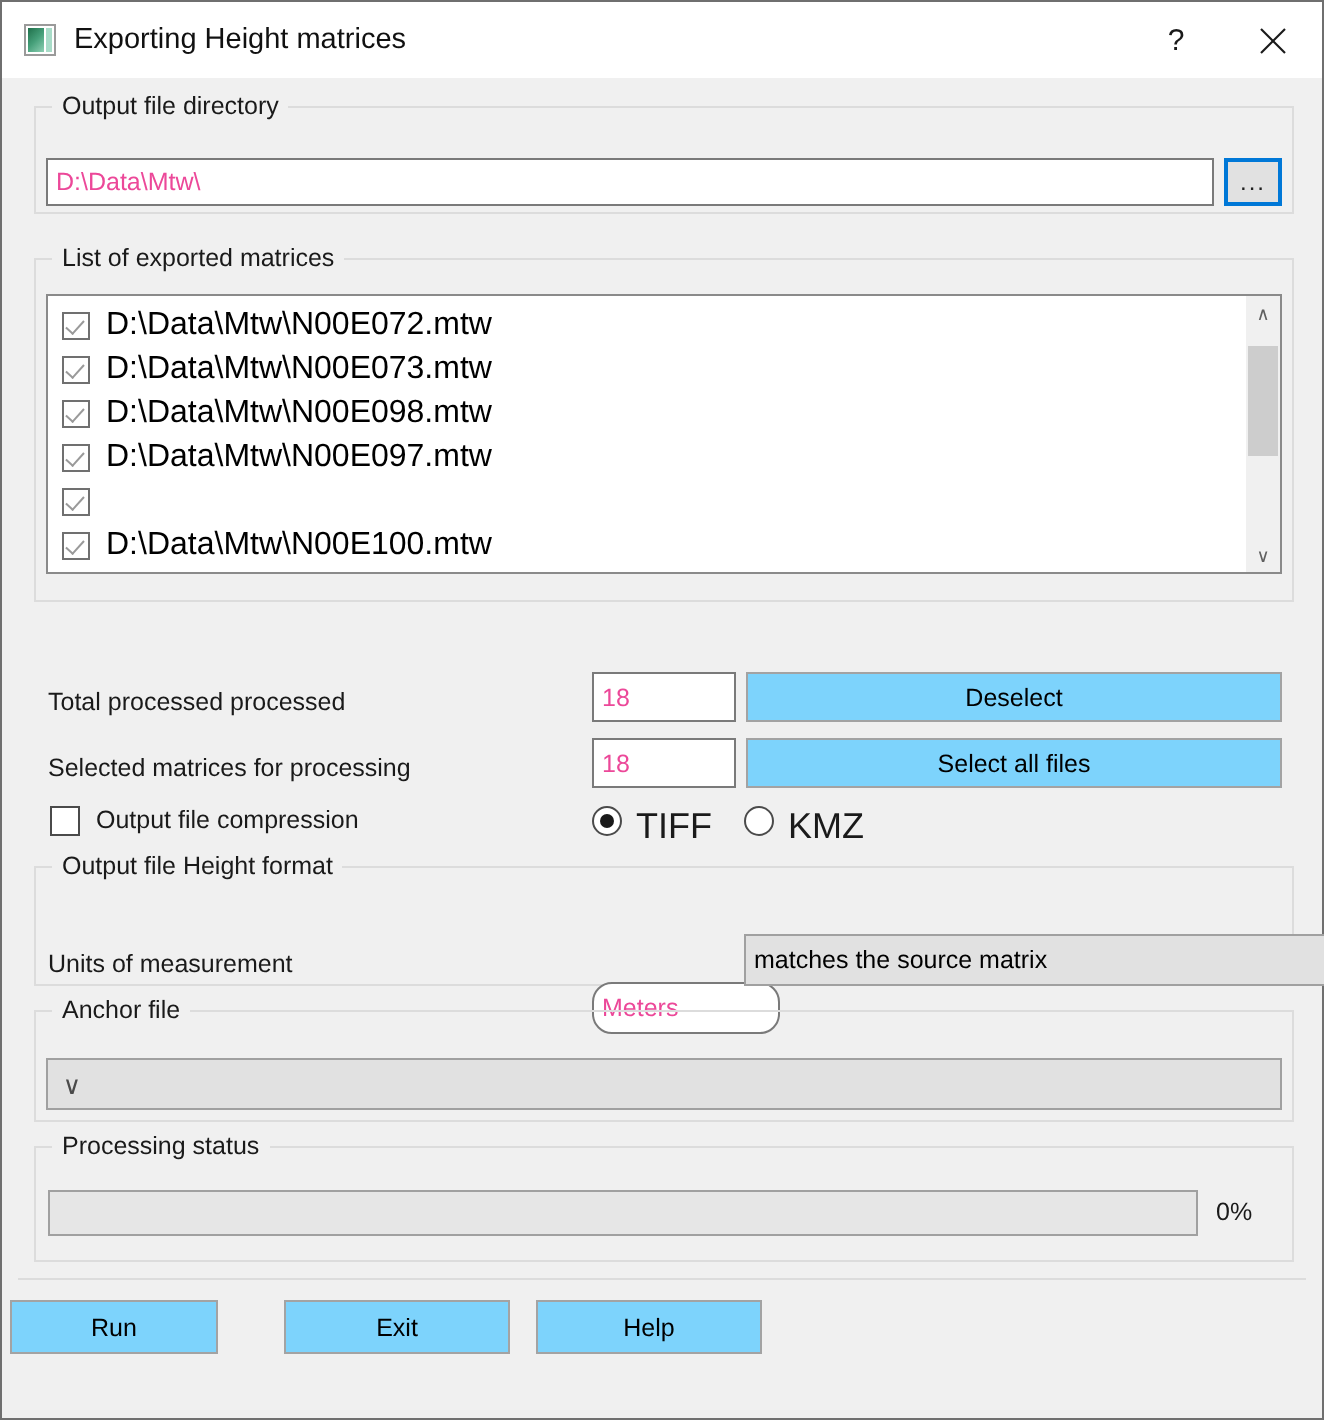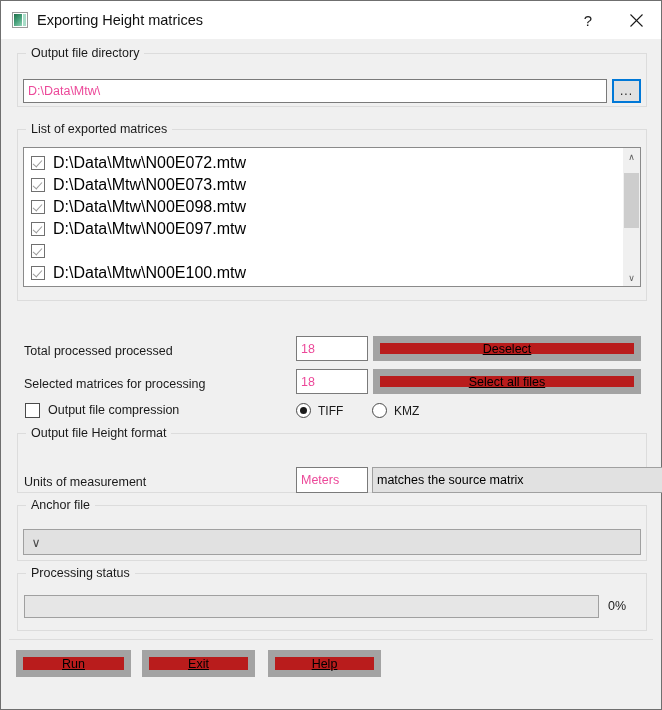--- a/index.html
+++ b/index.html
@@ -136,30 +136,29 @@
     font-size: 12px;
     color: #202020;
     letter-spacing: 1px;
     padding-bottom: 3px;
     cursor: default;
   }
 
   .btn {
     position: absolute;
     box-sizing: border-box;
-    border: 7px solid #a3a3a3;
-    background: #b91c1c;
+    border: 1px solid #a3a3a3;
+    background: #7dd3fc;
     display: flex;
     align-items: center;
     justify-content: center;
     font-size: 12.5px;
     color: #000000;
     cursor: default;
     white-space: nowrap;
-    text-decoration: underline;
   }
 
   .combo {
     position: absolute;
     box-sizing: border-box;
     border: 1px solid #a0a0a0;
     background: #e1e1e1;
     display: flex;
     align-items: center;
     font-size: 12.5px;
@@ -279,22 +278,22 @@
     min-width: 15px;
     box-sizing: border-box;
     border: 1px solid #4a4a4a;
     background: #ffffff;
     margin-right: 8px;
   }
 
   .radio-wrap {
     position: absolute;
     display: flex;
-    align-items: flex-end;
-    font-size: 12px;
+    align-items: flex-start;
+    font-size: 18px;
     color: #1a1a1a;
     white-space: nowrap;
     cursor: default;
   }
   .radio {
     width: 15px;
     height: 15px;
     min-width: 15px;
     box-sizing: border-box;
     border: 1px solid #4a4a4a;
@@ -434,21 +433,21 @@
     </div>
     <div class="radio-wrap" style="left:371px; top:364px;">
       <span class="radio"></span>
       <span>KMZ</span>
     </div>
 
     <div class="group" style="left:16px; top:394px; width:630px; height:60px;">
       <div class="g-title">Output file Height format</div>
     </div>
     <div class="lbl" style="left:23px; top:436px;">Units of measurement</div>
-    <div class="textbox" style="left:295px; top:428px; width:72px; height:26px;">Meters</div>
+    <div class="textbox" style="left:295px; top:452px; width:94px; height:26px;border-radius:10px;">Meters</div>
     <div class="combo" style="left:371px; top:428px; width:312px; height:26px;">
       <span class="cb-text">matches the source matrix</span>
       <span class="cb-arrow">∨</span>
     </div>
 
     <div class="group" style="left:16px; top:466px; width:630px; height:56px;">
       <div class="g-title">Anchor file</div>
     </div>
     <div class="combo" style="left:22px; top:490px; width:618px; height:26px;">
       <span class="cb-arrow">∨</span>
@@ -456,18 +455,18 @@
 
     <div class="group" style="left:16px; top:534px; width:630px; height:58px;">
       <div class="g-title">Processing status</div>
     </div>
     <div class="progress" style="left:23px; top:556px; width:575px; height:23px;">
       <div class="fill" id="progress-fill" style="width: 0%;"></div>
     </div>
     <div class="pct" style="left:607px; top:560px;">0%</div>
 
     <div class="footer-sep" style="top:600px;"></div>
-    <div class="btn" style="left:15px; top:611px; width:115px; height:27px;">Run</div>
+    <div class="btn" style="left:4px; top:611px; width:104px; height:27px;">Run</div>
     <div class="btn" style="left:141px; top:611px; width:113px; height:27px;">Exit</div>
     <div class="btn" style="left:267px; top:611px; width:113px; height:27px;">Help</div>
 
   </div>
 </div>
 
 </body></html>

